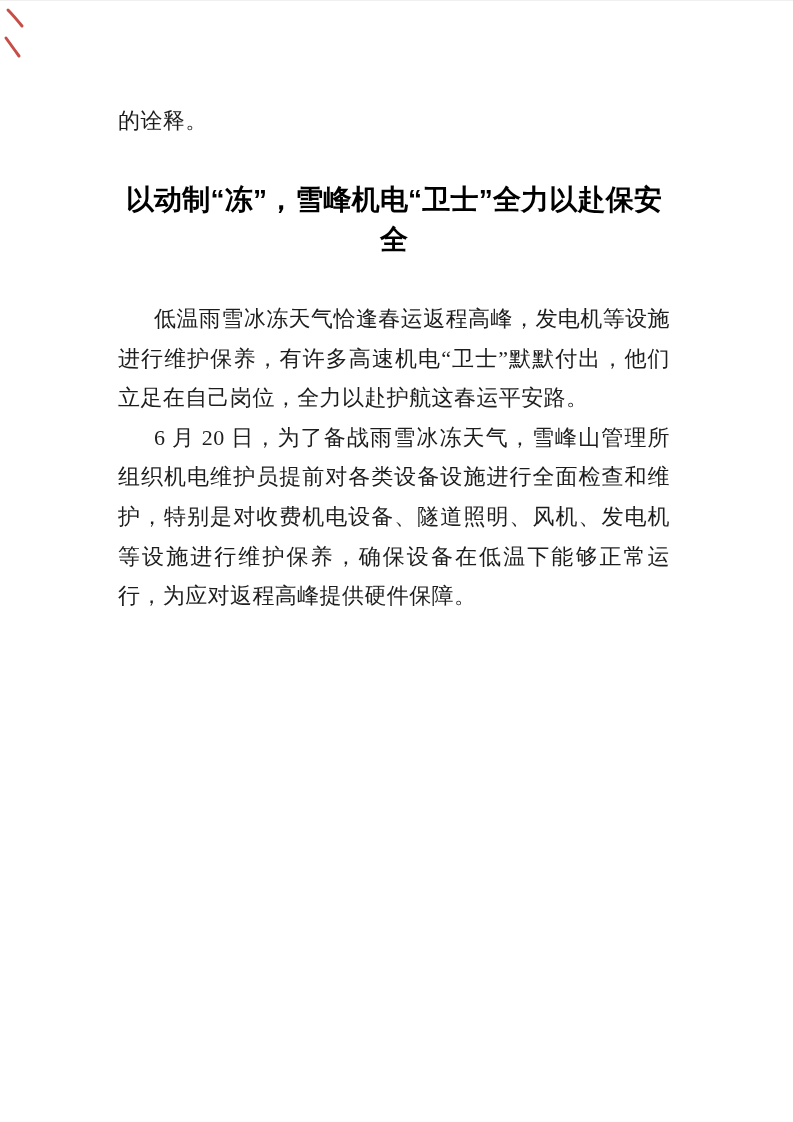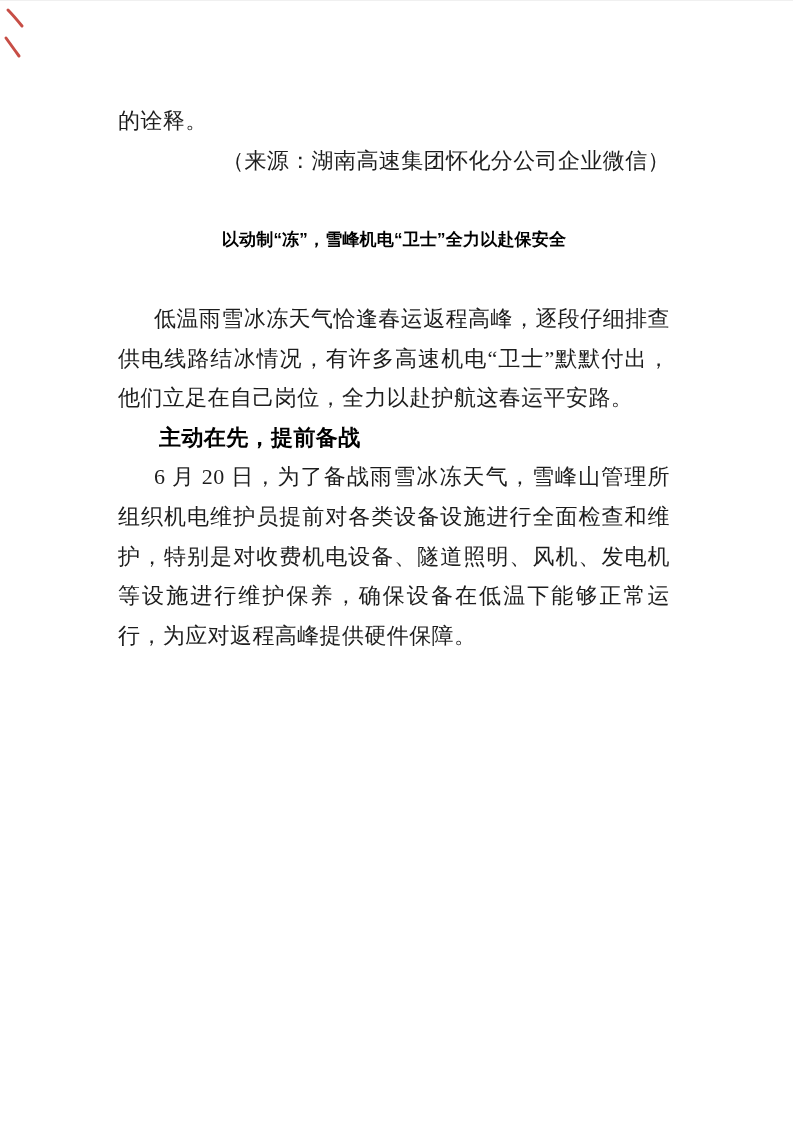--- a/index.html
+++ b/index.html
@@ -46,21 +46,21 @@
   .indent {
     text-indent: 36px;
   }
   .source {
     text-align: right;
   }
   .title {
     margin: 39.6px 0;
     text-align: center;
     font-weight: bold;
-    font-size: 17px;
+    font-size: 28px;
     color: #000000;
     font-family: "Liberation Sans", "DejaVu Sans", sans-serif;
     letter-spacing: 0.2px;
   }
   .subhead {
     font-weight: bold;
     color: #000000;
     font-family: "Liberation Sans", "DejaVu Sans", sans-serif;
     text-indent: 41px;
     text-align: left;
@@ -76,26 +76,24 @@
       <path d="M5 5 Q 10 10 19 21" stroke="#c23b32" stroke-width="3" fill="none" stroke-linecap="round"></path>
       <path d="M3 33 Q 8 40 16 51" stroke="#c23b32" stroke-width="3" fill="none" stroke-linecap="round"></path>
     </svg>
   </div>
 
   <div class="content">
 
     <p class="body-par">的诠释。</p>
 
 
-    <p class="source">（来源：湖南高速集团怀化分公司企业微信）</p>
 
     <h1 class="title">以动制“冻”，雪峰机电“卫士”全力以赴保安全</h1>
 
-    <p class="body-par indent">低温雨雪冰冻天气恰逢春运返程高峰，逐段仔细排查供电线路结冰情况，有许多高速机电“卫士”默默付出，他们立足在自己岗位，全力以赴护航这春运平安路。</p>
+    <p class="body-par indent">低温雨雪冰冻天气恰逢春运返程高峰，发电机等设施进行维护保养，有许多高速机电“卫士”默默付出，他们立足在自己岗位，全力以赴护航这春运平安路。</p>
 
-    <h2 class="subhead">主动在先，提前备战</h2>
 
     <p class="body-par indent">6 月 20 日，为了备战雨雪冰冻天气，雪峰山管理所组织机电维护员提前对各类设备设施进行全面检查和维护，特别是对收费机电设备、隧道照明、风机、发电机等设施进行维护保养，确保设备在低温下能够正常运行，为应对返程高峰提供硬件保障。</p>
 
 
 
   </div>
 </div>
 
 </body></html>

